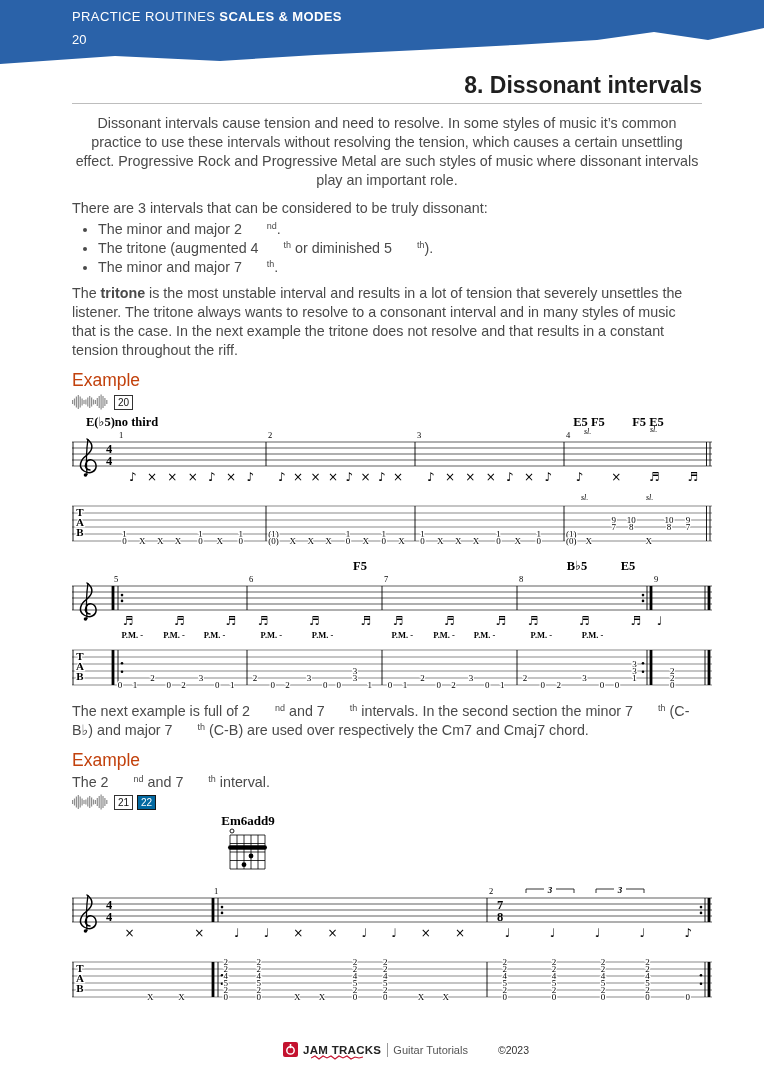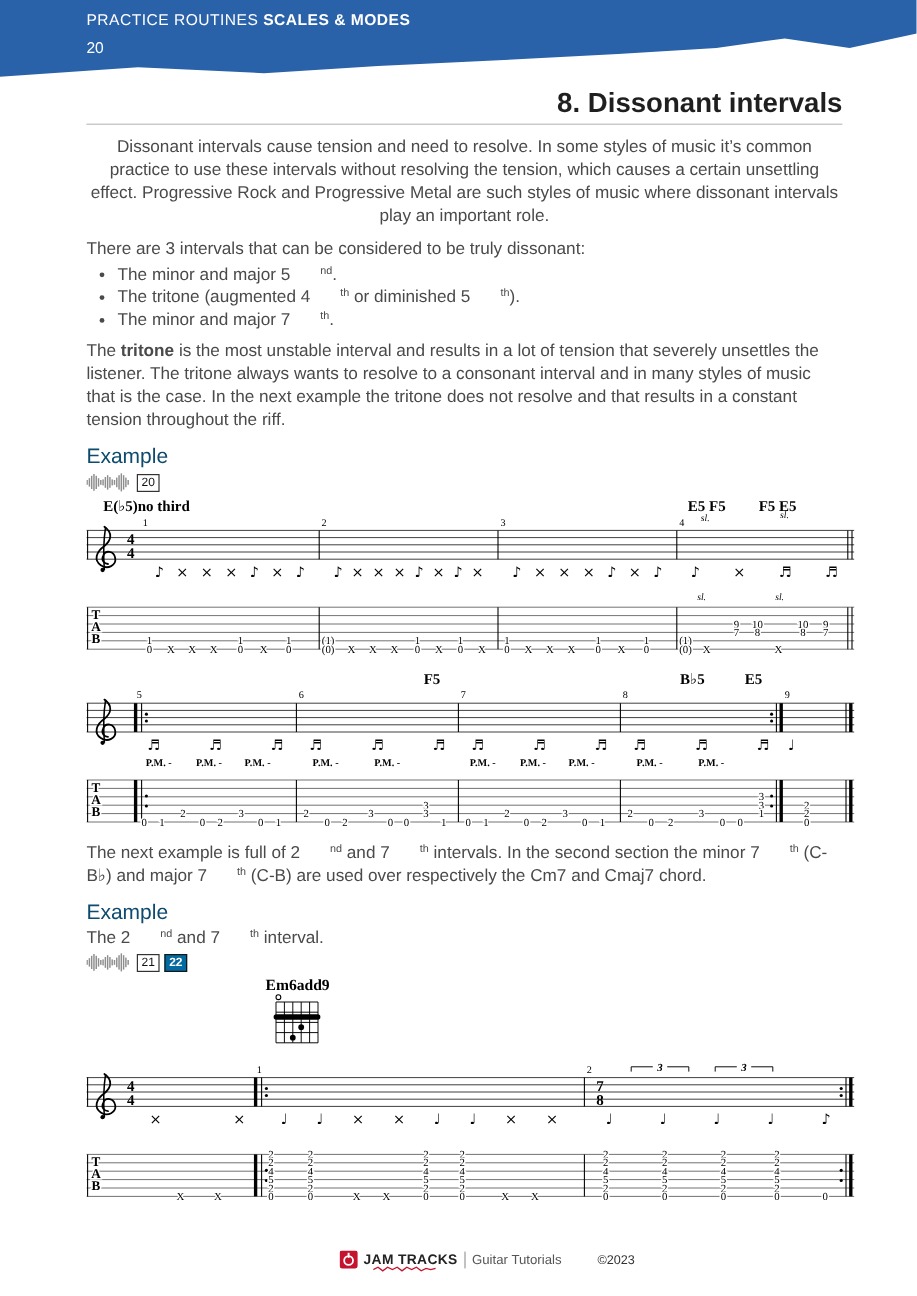--- a/index.html
+++ b/index.html
@@ -11,27 +11,27 @@
   .banner-line b{font-weight:700;}
   .banner-page{margin-top:8px;font-size:13px;}
   .content{position:absolute;top:70px;left:72px;width:630px;}
   h1{font-size:23px;line-height:1.15;color:#1f1f1f;margin:2px 0 0;font-weight:700;text-align:right;}
   .rule{border-bottom:1.5px solid #bdbdbd;margin:5px 0 10px;}
   p.para{font-size:14.3px;line-height:19px;margin:0;}
   p.intro{margin:4px 0 9px;text-align:center;}
   ul{margin:2px 0 7px 6px;padding-left:20px;}
   li{font-size:14.3px;line-height:19px;color:#4a4a4a;}
   sup{font-size:9px;line-height:0;padding-left:25px;}
-  h2{font-size:17.5px;line-height:21px;font-weight:400;color:#0c4a6e;margin:10px 0 2px;}
+  h2{font-size:17.5px;line-height:21px;font-weight:400;color:#c2410c;margin:10px 0 2px;}
   .caption{font-size:14.3px;line-height:18px;}
   .audio-row{display:flex;align-items:center;margin:3px 0 4px;height:16px;}
   .badges{display:inline-flex;align-items:center;}
   .badge{display:inline-block;min-width:13px;text-align:center;font-size:10px;line-height:13px;
          border:1px solid #333;padding:0 2px;margin-left:4px;color:#111;background:#fff;}
-  .badge.solid{background:#0369a1;color:#fff;border-color:#161616;font-weight:bold;}
+  .badge.solid{background:#0369a1;color:#fff;border-color:#161616;}
   svg.system{display:block;margin:4px 0 0;}
   svg.sysgap{margin-top:8px;}
   p.between{margin-top:8px;}
   .diagram-wrap{position:relative;height:62px;margin-left:118px;}
   svg.sys3{margin-top:-6px;}
   .footer{position:absolute;top:1042px;left:0;width:764px;display:flex;justify-content:center;
           align-items:center;font-size:11px;transform:translateX(24px);}
   .brand{position:relative;font-weight:700;color:#232323;font-size:11.5px;letter-spacing:.3px;margin-left:4px;}
   .squiggle{position:absolute;left:8px;bottom:-4px;}
   .divider{width:1px;height:14px;background:#9a9a9a;margin:0 5px 0 6px;}
@@ -51,21 +51,21 @@
     <div class="banner-page">20</div>
   </div>
 
   <div class="content">
     <h1>8. Dissonant intervals</h1>
     <div class="rule"></div>
 
     <p class="para intro">Dissonant intervals cause tension and need to resolve. In some styles of music it’s common practice to use these intervals without resolving the tension, which causes a certain unsettling effect. Progressive Rock and Progressive Metal  are such styles of music where dissonant intervals play an important role.</p>
     <p class="para">There are 3 intervals that can be considered to be truly dissonant:</p>
     <ul>
-      <li><span>The minor and major 5</span><sup>nd</sup><span>.</span></li>
+      <li><span>The minor and major 2</span><sup>nd</sup><span>.</span></li>
       <li><span>The tritone (augmented 4</span><sup>th</sup><span> or diminished 5</span><sup>th</sup><span>).</span></li>
       <li><span>The minor and major 7</span><sup>th</sup><span>.</span></li>
     </ul>
     <p class="para"><span>The </span><b>tritone</b><span> is the most unstable interval and results in a lot of tension that severely unsettles the listener. The tritone always wants to resolve to a consonant interval and in many styles of music that is the case. In the next example the tritone does not resolve and that results in a constant tension throughout the riff.</span></p>
 
     <h2>Example</h2>
     <div class="audio-row">
       <svg class="wave" width="38" height="16">
           <rect x="0" y="6" width="1.2" height="4" fill="#8d8d8d"></rect>
           <rect x="1.9" y="4.5" width="1.2" height="7" fill="#8d8d8d"></rect>

